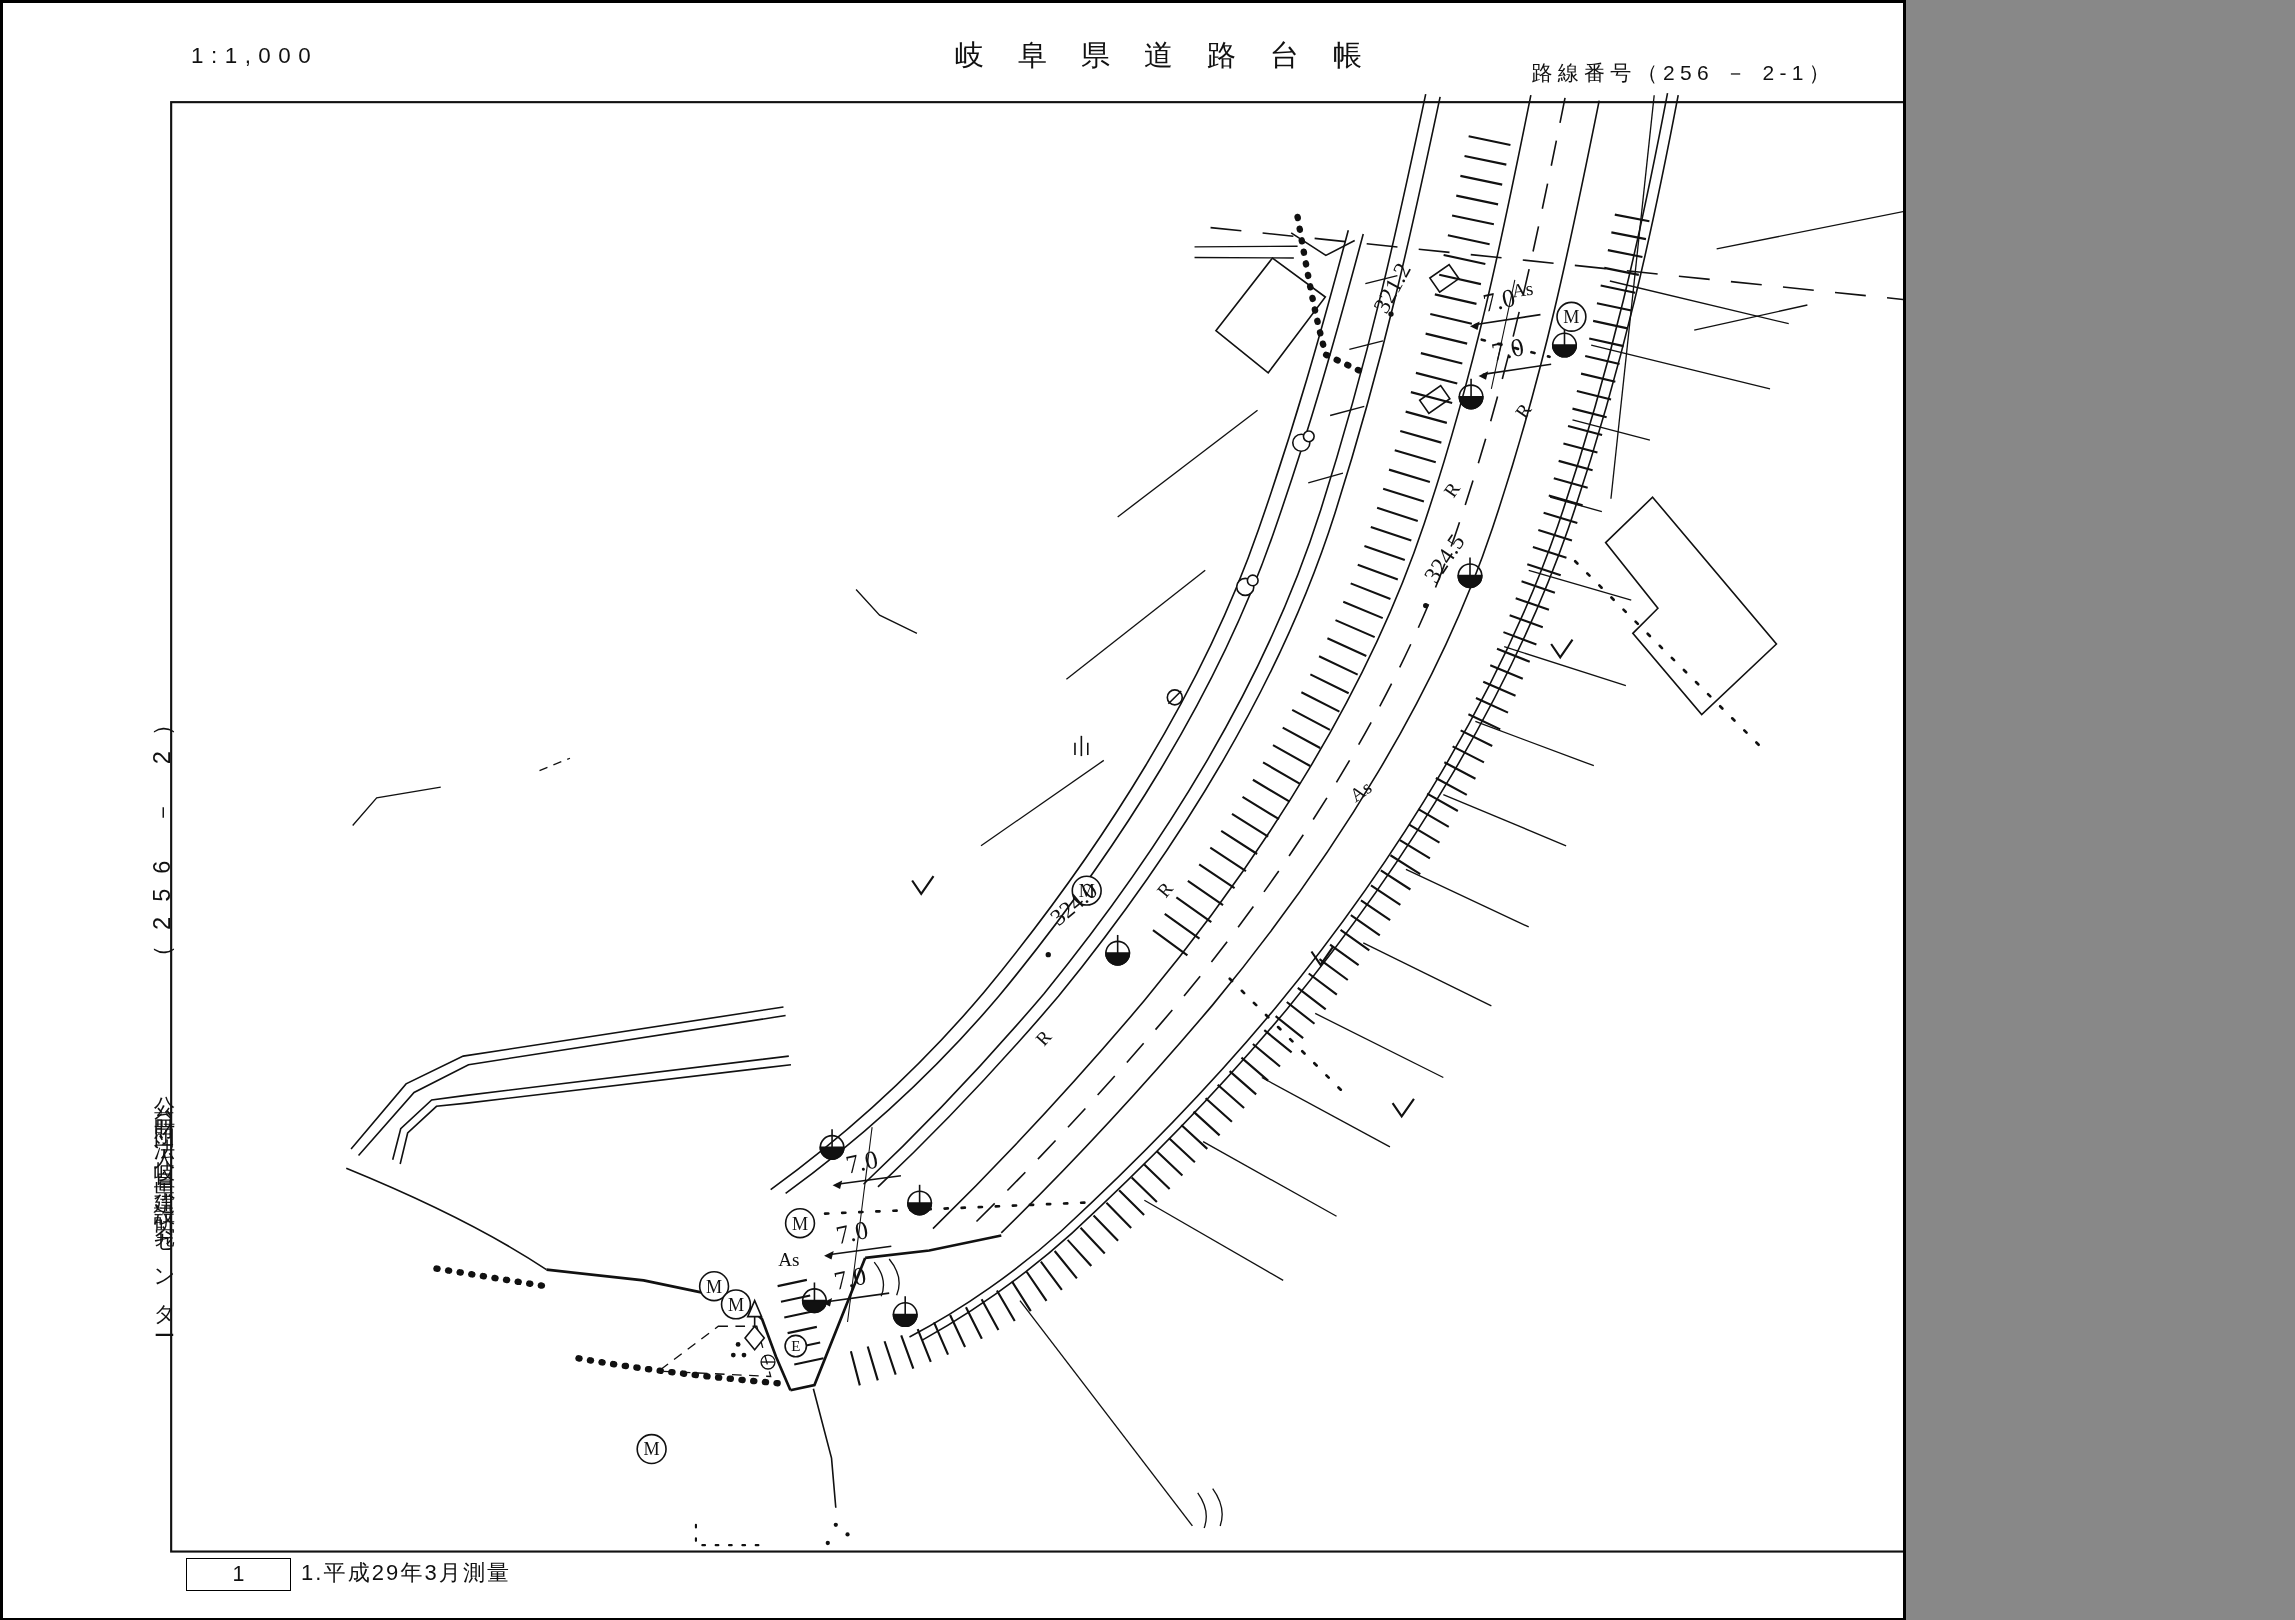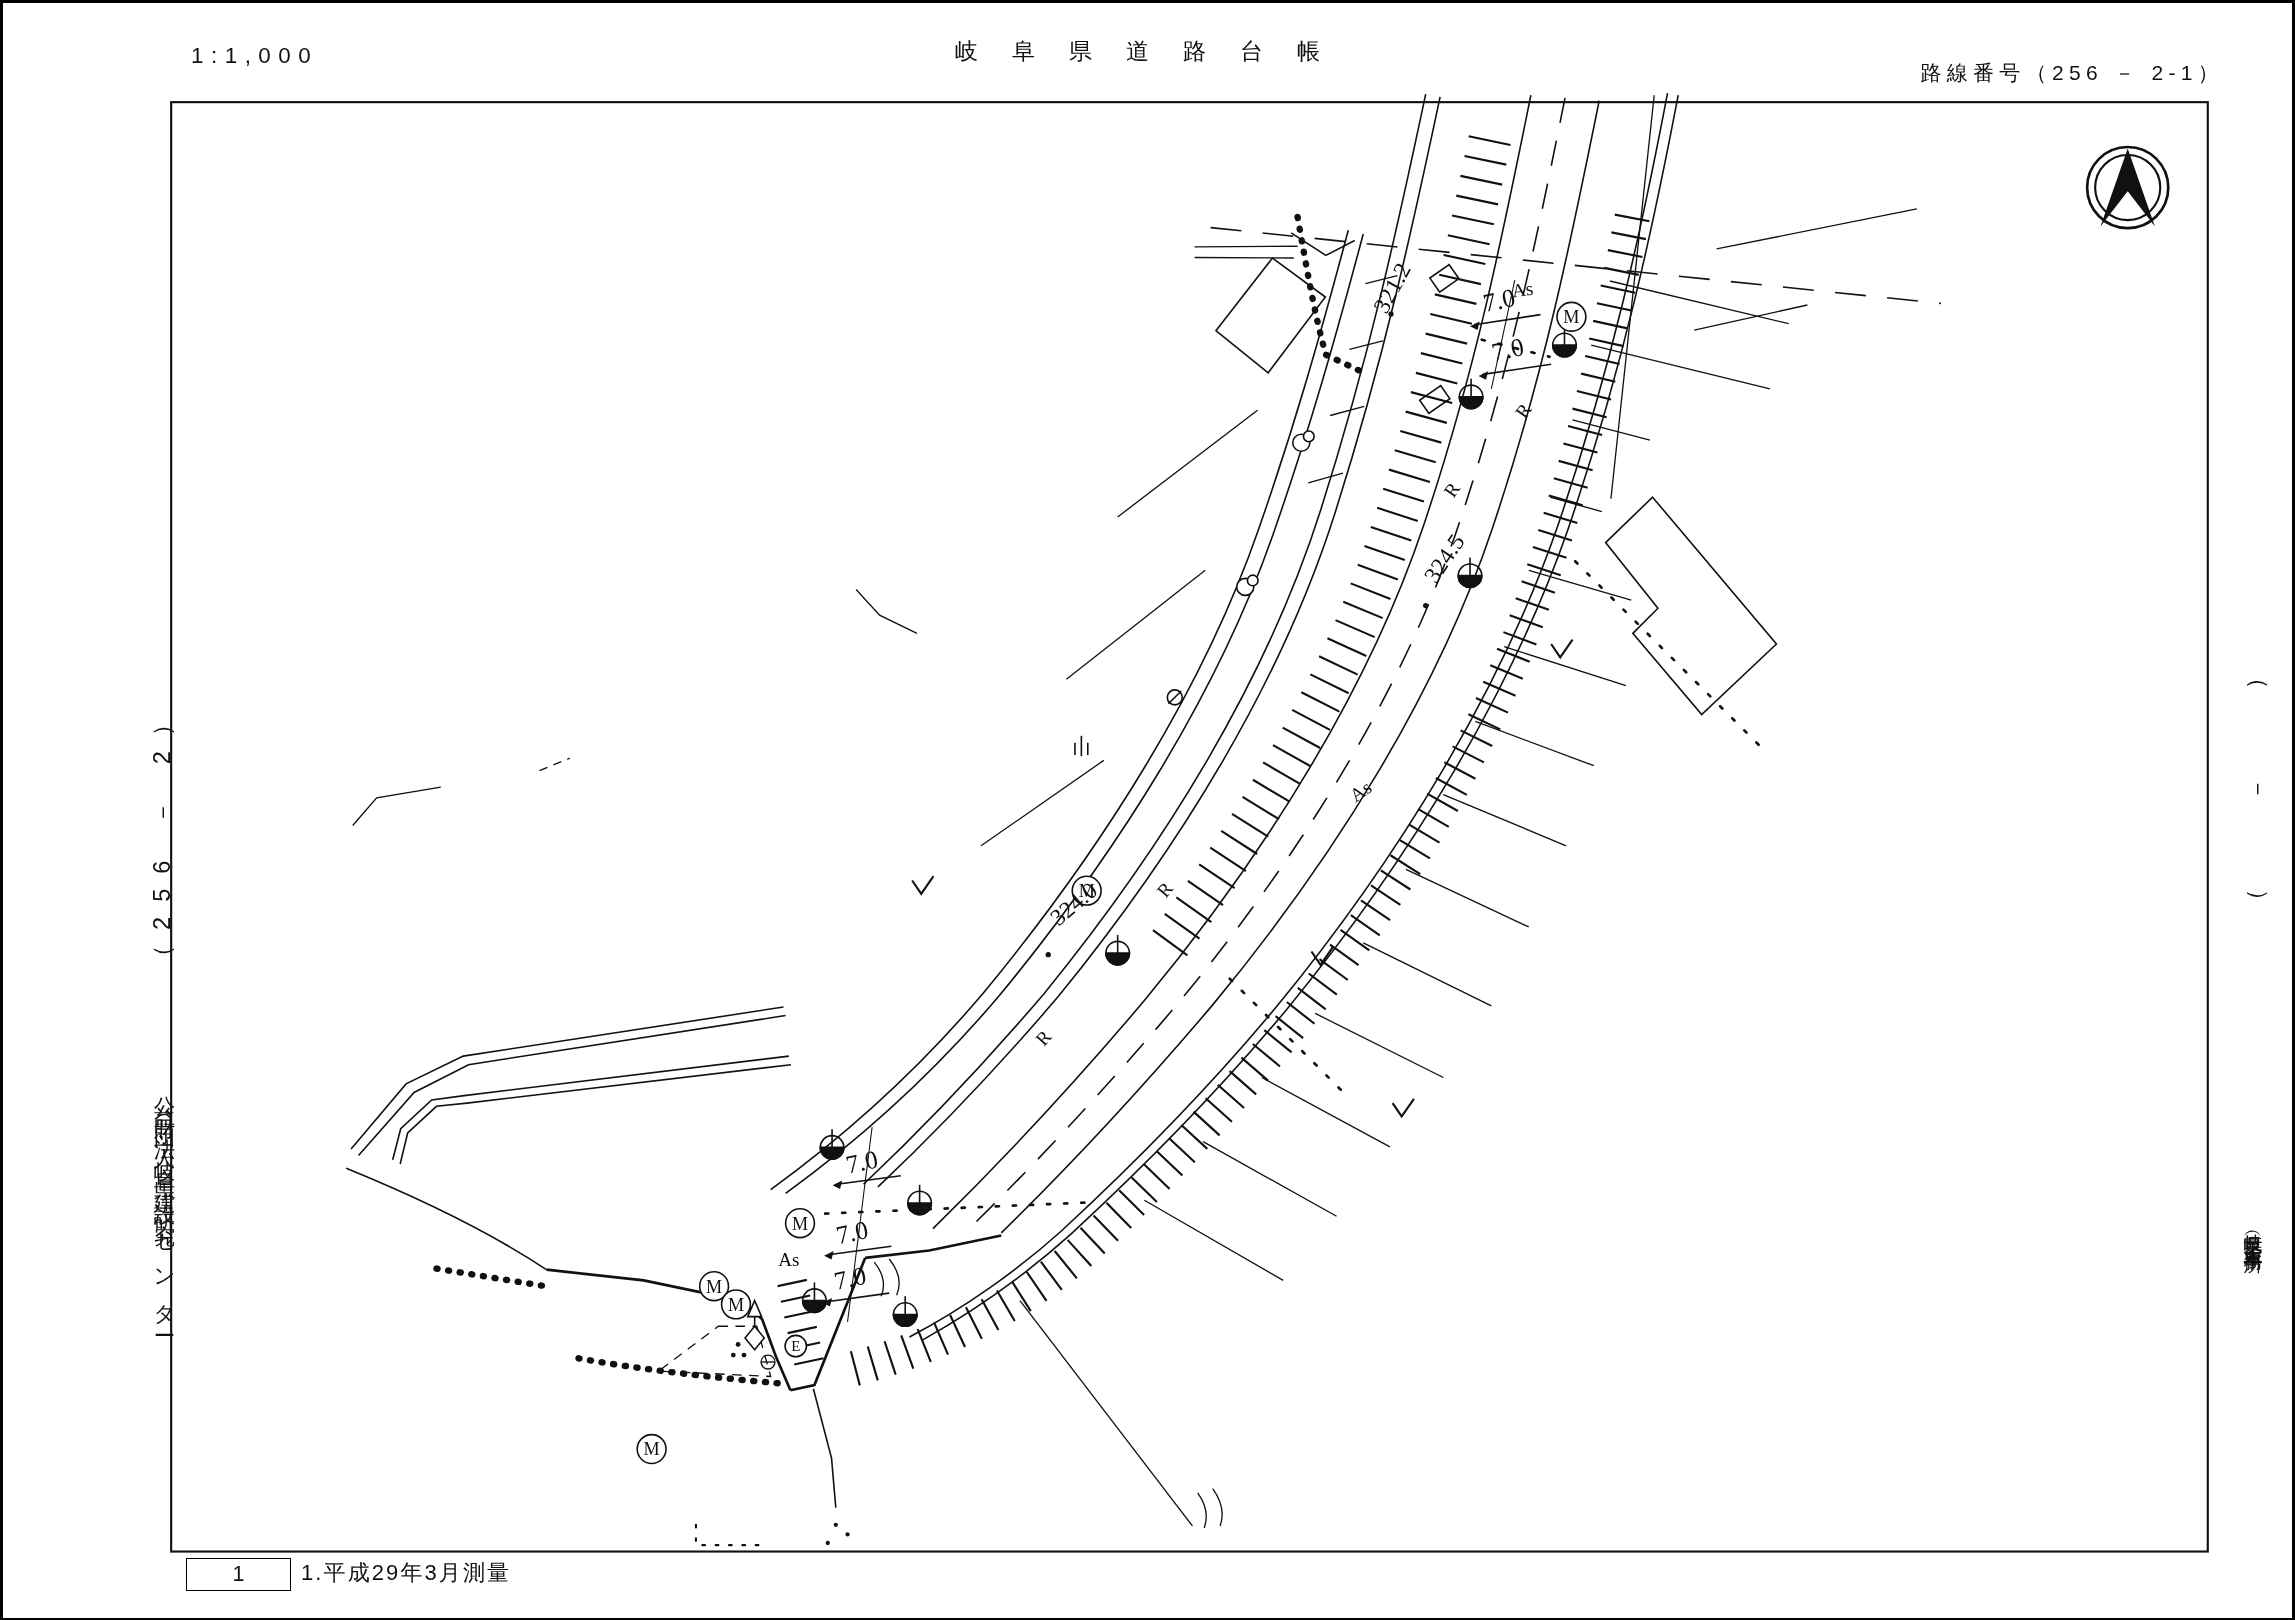--- a/index.html
+++ b/index.html
@@ -1,28 +1,28 @@
 <!DOCTYPE html>
 <html style="font-size:8.5px"><head>
 <meta charset="utf-8">
 <style>
   html,body{margin:0;padding:0;background:#888;}
   .sheet{
     position:relative;
-    width:2295px;height:1621px;
+    width:1906px;height:1621px;
     background:#ffffff;
     font-family:"Liberation Sans","DejaVu Sans",sans-serif;
     color:#111;
     box-sizing:border-box;
     border:3.2px solid #000;
     overflow:hidden;
   }
   .abs{position:absolute;white-space:nowrap;}
   .scale-label{left:188px;top:40px;font-size:22.4px;letter-spacing:7.5px;}
-  .page-title{left:952px;top:33px;font-size:23px;letter-spacing:34px;font-weight:500;}
+  .page-title{left:952px;top:33px;font-size:29px;letter-spacing:34px;font-weight:500;}
   .route-label{right:68px;top:56px;font-size:21px;letter-spacing:5.3px;}
   .sheet-left{left:159px;top:830px;transform:translate(-50%,-50%) rotate(-90deg);
     font-size:23.5px;letter-spacing:15px;}
   .sheet-right{left:2256px;top:830px;transform:translate(-50%,-50%) rotate(90deg);
     font-size:23.5px;letter-spacing:88px;}
   .org-left{left:147px;top:1076px;writing-mode:vertical-rl;font-size:21.4px;letter-spacing:10.7px;}
   .org-right{left:2237px;top:1215px;writing-mode:vertical-rl;font-size:19px;letter-spacing:2.1px;}
   .footer-box{left:183px;top:1555px;width:103px;height:31px;border:1.6px solid #000;
     display:flex;align-items:center;justify-content:center;font-size:21.4px;}
   .footer-note{left:298px;top:1555px;font-size:22px;letter-spacing:2.1px;}

